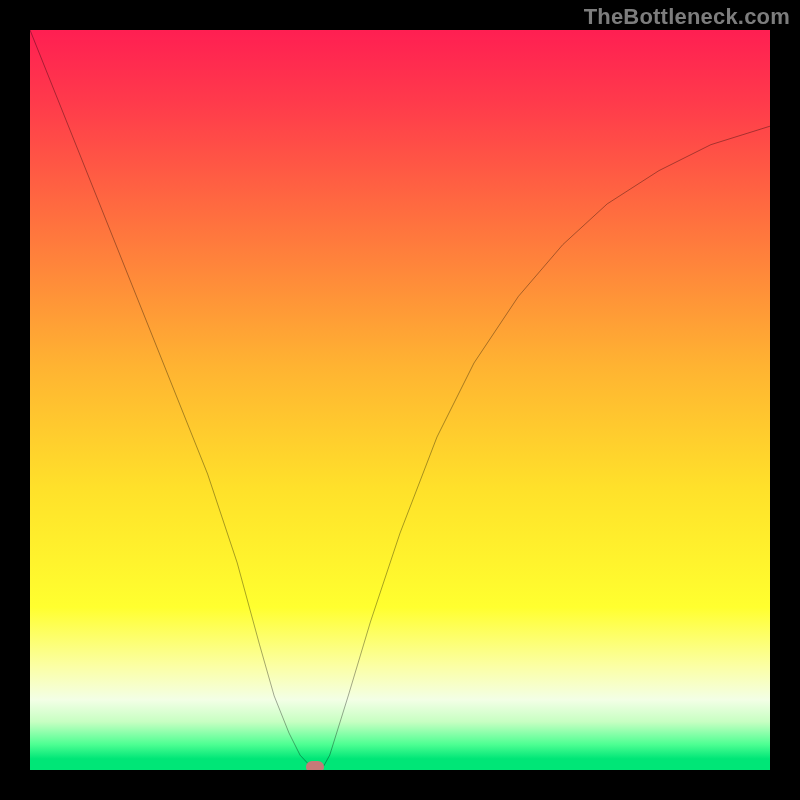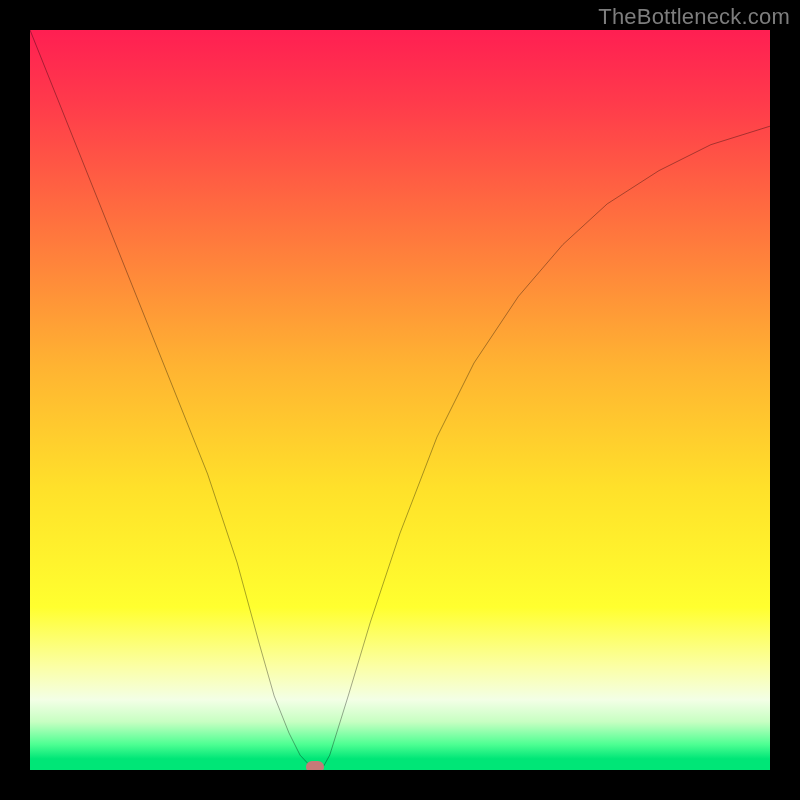--- a/index.html
+++ b/index.html
@@ -43,21 +43,21 @@
     background: #c77a78;
     transform: translate(-50%, -50%);
   }
   .watermark {
     position: absolute;
     top: 4px;
     right: 10px;
     color: #7d7d7d;
     font-size: 22px;
     letter-spacing: 0.2px;
-    font-weight: 400;
+    font-weight: 700;
     user-select: none;
   }
 </style>
 </head>
 <body>
 
 <div class="frame">
   <div class="watermark">TheBottleneck.com</div>
 
   <div class="plot">

